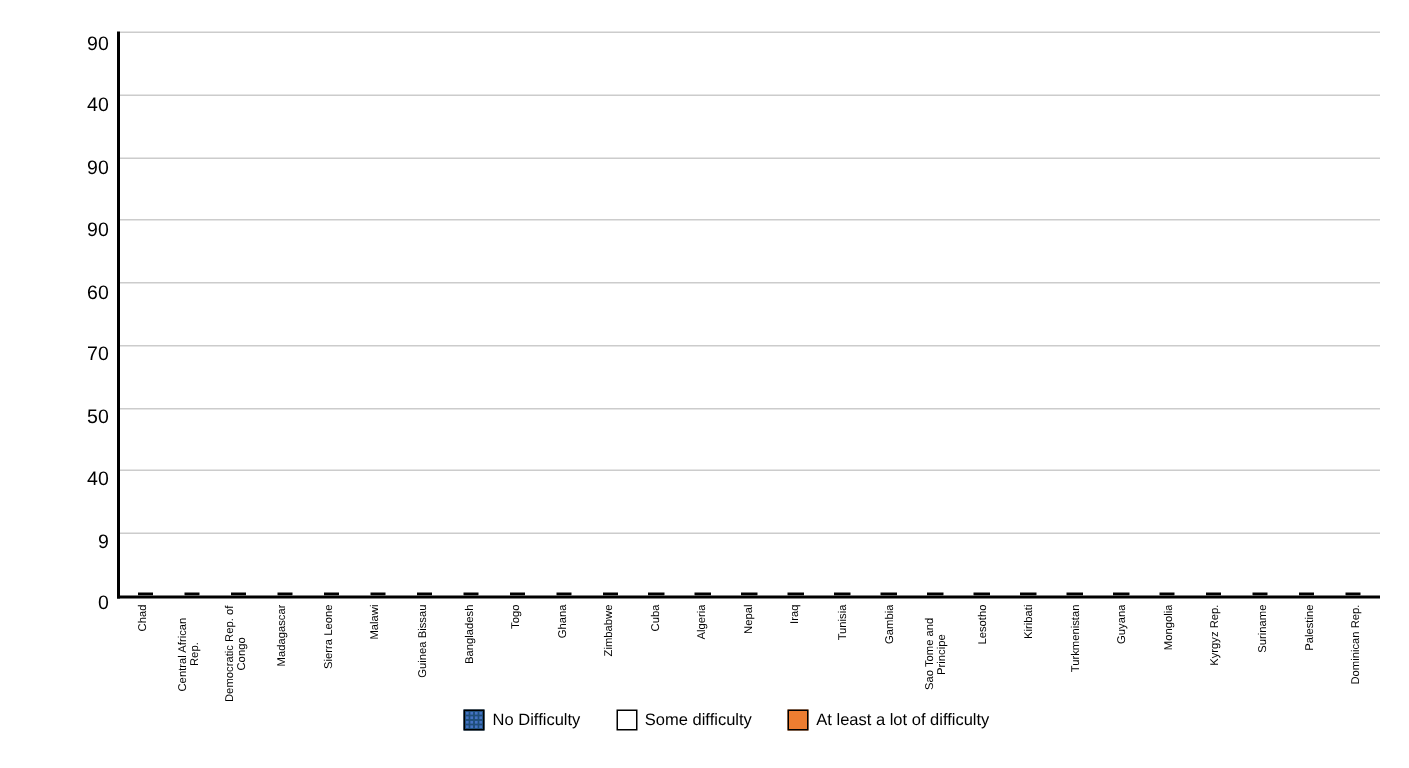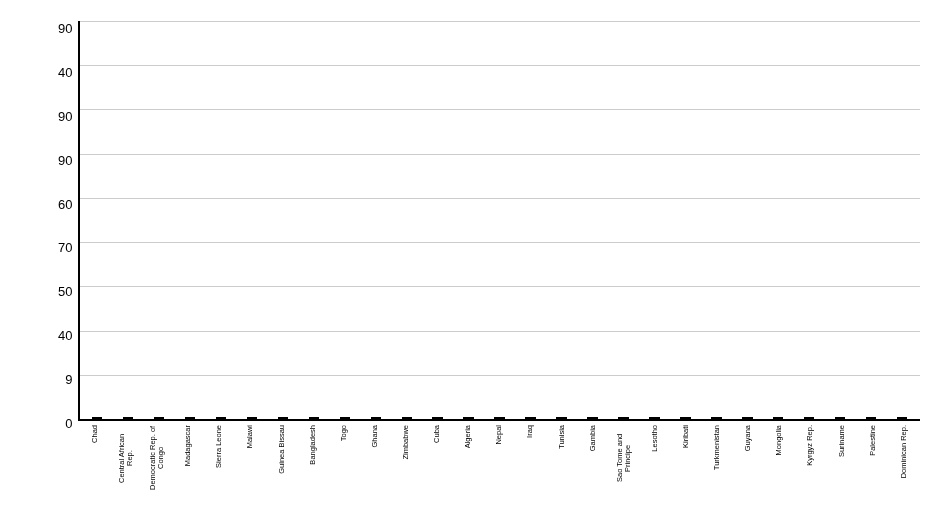--- a/index.html
+++ b/index.html
@@ -395,13 +395,27 @@
           </div>
           <div class="x-label-item">
             <span class="x-label-text">Palestine</span>
           </div>
           <div class="x-label-item">
             <span class="x-label-text">Dominican Rep.</span>
           </div>
         </div>
     </div>
   </div>
+  <div class="legend">
+    <div class="legend-item">
+      <div class="legend-box legend-box-blue"></div>
+      <span>No Difficulty</span>
+    </div>
+    <div class="legend-item">
+      <div class="legend-box legend-box-white"></div>
+      <span>Some difficulty</span>
+    </div>
+    <div class="legend-item">
+      <div class="legend-box legend-box-orange"></div>
+      <span>At least a lot of difficulty</span>
+    </div>
+  </div>
 </div>
 
 </body></html>

